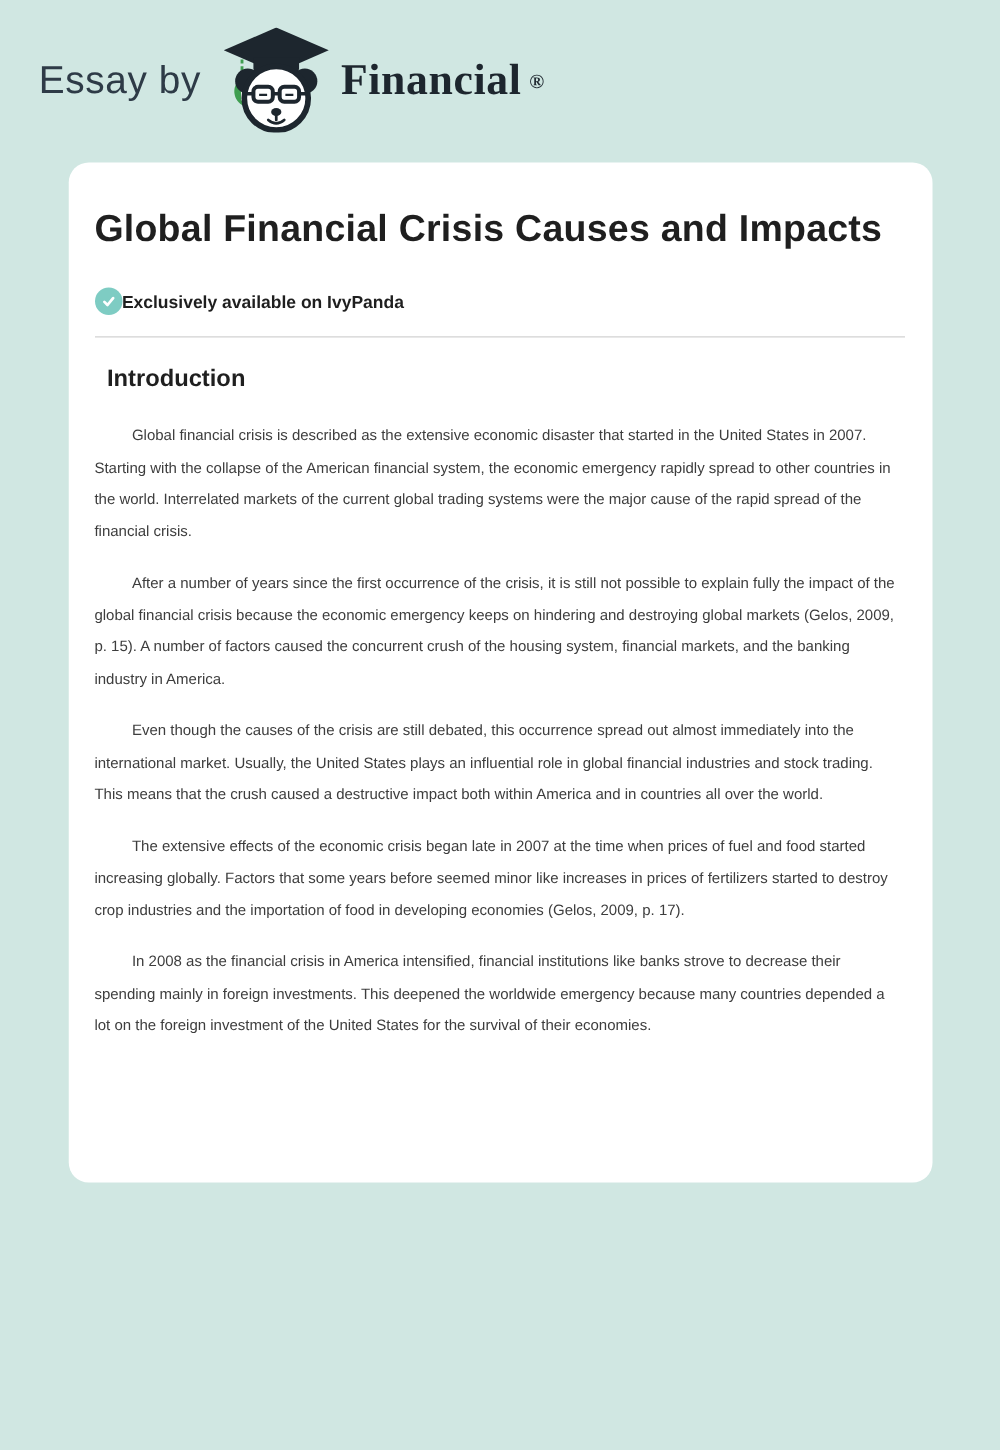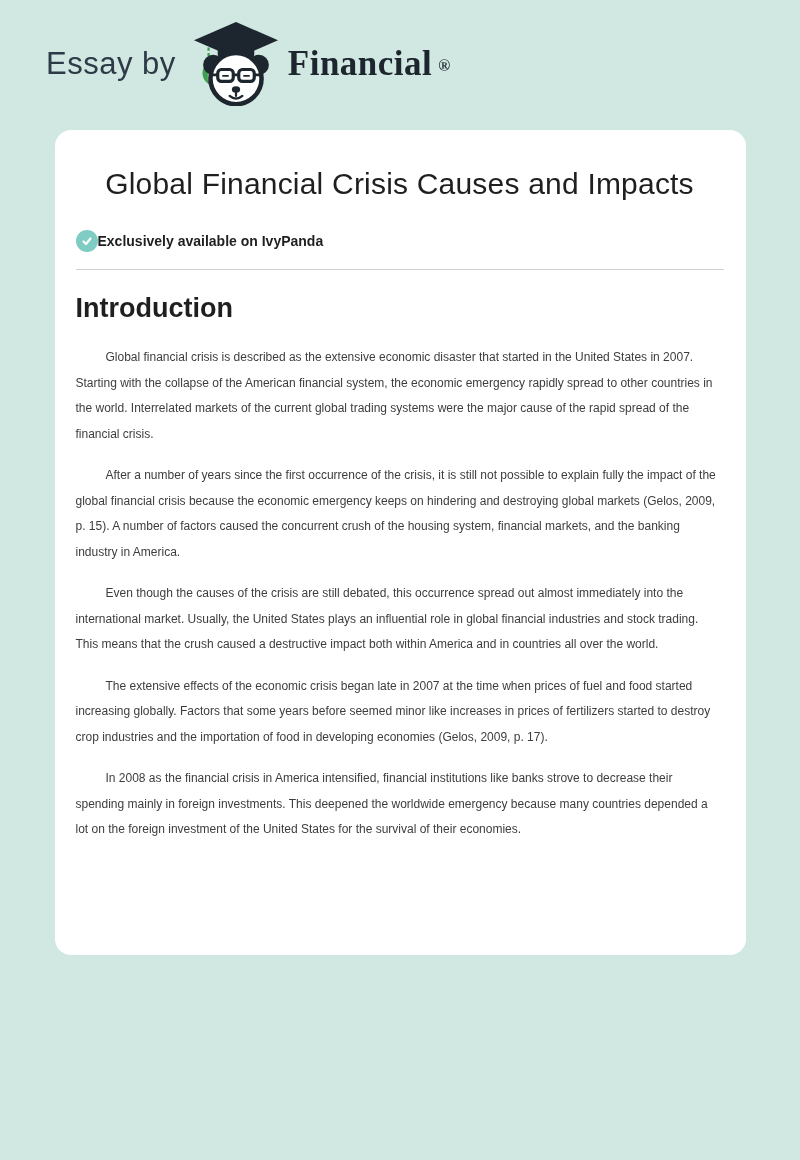--- a/index.html
+++ b/index.html
@@ -20,21 +20,21 @@
     font-family:"Liberation Sans","DejaVu Sans",sans-serif;
     overflow:hidden;
   }
   .page{width:800px;height:1160px;}
 
   
   .site-header{
     height:128px;
     display:flex;
     align-items:center;
-    padding-left:46px;
+    padding-left:31px;
     gap:14px;
   }
   .essay-by{
     font-size:31px;
     font-weight:400;
     color:var(--header-text);
     letter-spacing:.5px;
   }
   .logo{
     display:flex;
@@ -63,25 +63,24 @@
   .card{
     width:691px;
     margin:2px auto 0;
     background:var(--card);
     border-radius:16px;
     padding:33px 22px 100px 21px;
   }
   h1.page-title{
     font-size:30px;
     line-height:42px;
-    font-weight:400;
+    font-weight:700;
     color:var(--title-text);
     margin-bottom:25px;
     letter-spacing:.2px;
-    text-align:center;
   }
   .badge-row{
     display:flex;
     align-items:center;
     margin-bottom:17px;
   }
   .check-circle{
     width:22px;height:22px;
     border-radius:50%;
     background:var(--badge-circle);
@@ -92,24 +91,24 @@
     font-size:14px;
     font-weight:700;
     color:var(--title-text);
   }
   hr.divider{
     border:none;
     border-top:1px solid var(--divider);
     margin:0;
   }
   h2.section-heading{
-    font-size:27px;
+    font-size:19px;
     font-weight:700;
     color:var(--title-text);
-    margin:23px 0 21px;
+    margin:23px 10px 21px;
   }
   p.essay-paragraph{
     font-size:12px;
     line-height:25.5px;
     color:var(--body-text);
     text-indent:30px;
     margin-bottom:16px;
   }
   p.essay-paragraph:last-child{margin-bottom:12px;}
 </style>

